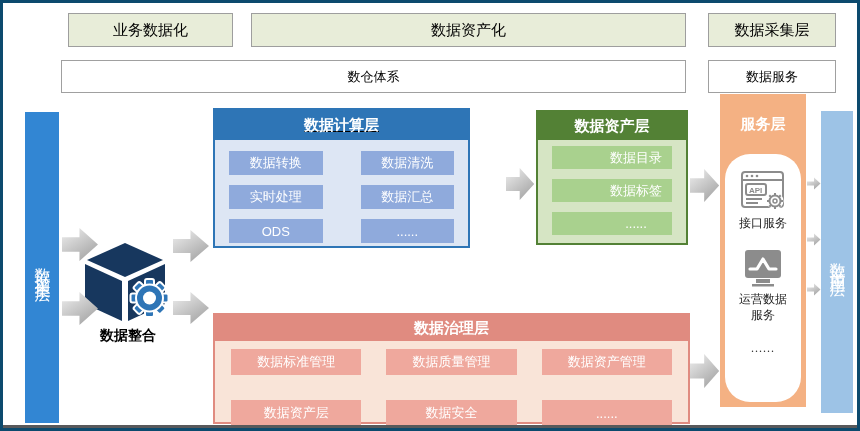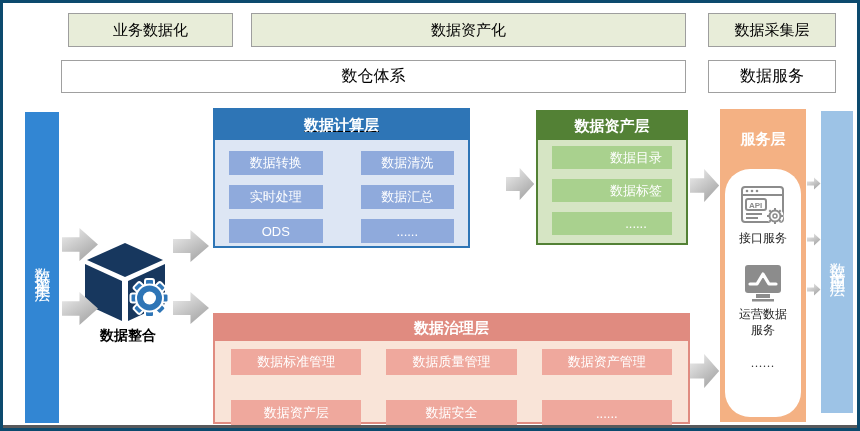--- a/index.html
+++ b/index.html
@@ -23,21 +23,21 @@
   }
   .p1 { left:65px;  top:10px; width:165px; }
   .p2 { left:248px; top:10px; width:435px; }
   .p3 { left:705px; top:10px; width:128px; }
 
   .wbox {
     position:absolute; height:33px; box-sizing:border-box;
     background:#ffffff; border:1px solid #a0a0a0;
     display:flex; align-items:center; justify-content:center;
     font-family:"Liberation Serif", serif;
-    font-size:16px; color:#000;
+    font-size:13px; color:#000;
   }
   .w1 { left:58px;  top:57px; width:625px; }
   .w2 { left:705px; top:57px; width:128px; }
 
   
   .vbar {
     position:absolute; display:flex; align-items:center; justify-content:center;
     color:#fff; font-size:16px;
   }
   .vbar span { writing-mode:vertical-rl; text-orientation:upright; letter-spacing:5px; }
@@ -64,21 +64,21 @@
   .asset-item { height:23px; background:#a9d18e; color:#fff; font-size:13px;
     display:flex; align-items:center; justify-content:center;padding-left:48px; }
 
   .governance { left:210px; top:310px; width:477px; height:111px; background:#f9e4d8; border:2px solid #e08b80; }
   .governance .hdr { height:26px; background:#e08b80; }
   .gov-items { position:absolute; left:16px; right:16px; top:34px;
     display:grid; grid-template-columns:repeat(3,1fr); column-gap:42px; row-gap:13px;gap:25px; }
   .gov-item { height:26px; background:#efa89d; color:#fff; font-size:13px;
     display:flex; align-items:center; justify-content:center; }
 
-  .service { left:717px; top:106px; width:86px; height:313px; background:#f4b183; }
+  .service { left:717px; top:91px; width:86px; height:313px; background:#f4b183; }
   .service .hdr { height:60px; background:transparent; }
   .svc-panel { position:absolute; left:5px; right:5px; top:60px; bottom:5px; background:#ffffff;
     display:flex; flex-direction:column; align-items:center; padding-top:10px; box-sizing:border-box;border-radius:25px; }
   .svc-label { font-family:Liberation Mono, monospace; font-size:12px; color:#222;
     text-align:center; line-height:1.35; margin-top:4px; }
   .svc-label.wrap { width:52px; }
   .svc-dots { font-family:"Liberation Serif", serif; font-size:12px; color:#333; margin-top:16px; letter-spacing:1px; }
   .svc-icon { margin-top:6px; }
   .svc-icon.second { margin-top:16px; }
 

